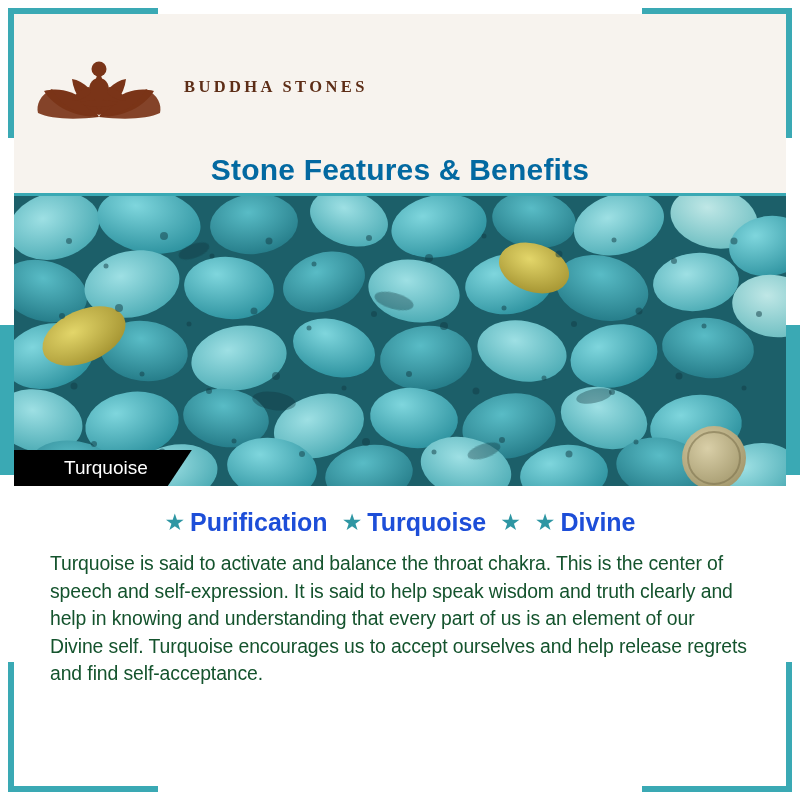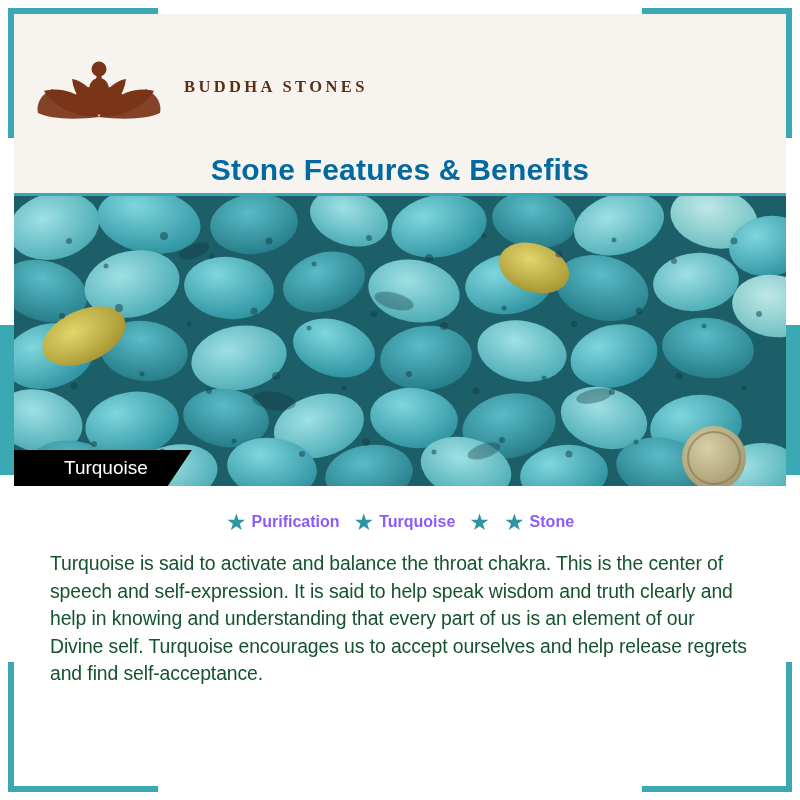--- a/index.html
+++ b/index.html
@@ -130,22 +130,22 @@
     display: flex;
     align-items: center;
     gap: 5px;
   }
   .star {
     color: #2e96a3;
     font-size: 23px;
     line-height: 1;
   }
   .benefit-label {
-    color: #8b5cf6;
-    font-size: 16px;
+    color: #1d4ed8;
+    font-size: 25px;
     font-weight: 700;
   }
 
   
   .desc {
     padding: 2px 34px 0 36px;
     font-size: 19.4px;
     line-height: 1.42;
     color: #14532d;
     letter-spacing: -0.1px;
@@ -360,21 +360,21 @@
       </div>
       <div class="benefit">
         <span class="star">★</span>
         <span class="benefit-label">Turquoise</span>
       </div>
       <div class="benefit">
         <span class="star">★</span>
       </div>
       <div class="benefit">
         <span class="star">★</span>
-        <span class="benefit-label">Stone</span>
+        <span class="benefit-label">Divine</span>
       </div>
     </div>
 
     <p class="desc">Turquoise is said to activate and balance the throat chakra. This is the center of speech and self-expression. It is said to help speak wisdom and truth clearly and help in knowing and understanding that every part of us is an element of our Divine self. Turquoise encourages us to accept ourselves and help release regrets and find self-acceptance.</p>
 
   </div>
 
   <div class="edge-wedge edge-left"></div>
   <div class="edge-wedge edge-right"></div>
 

